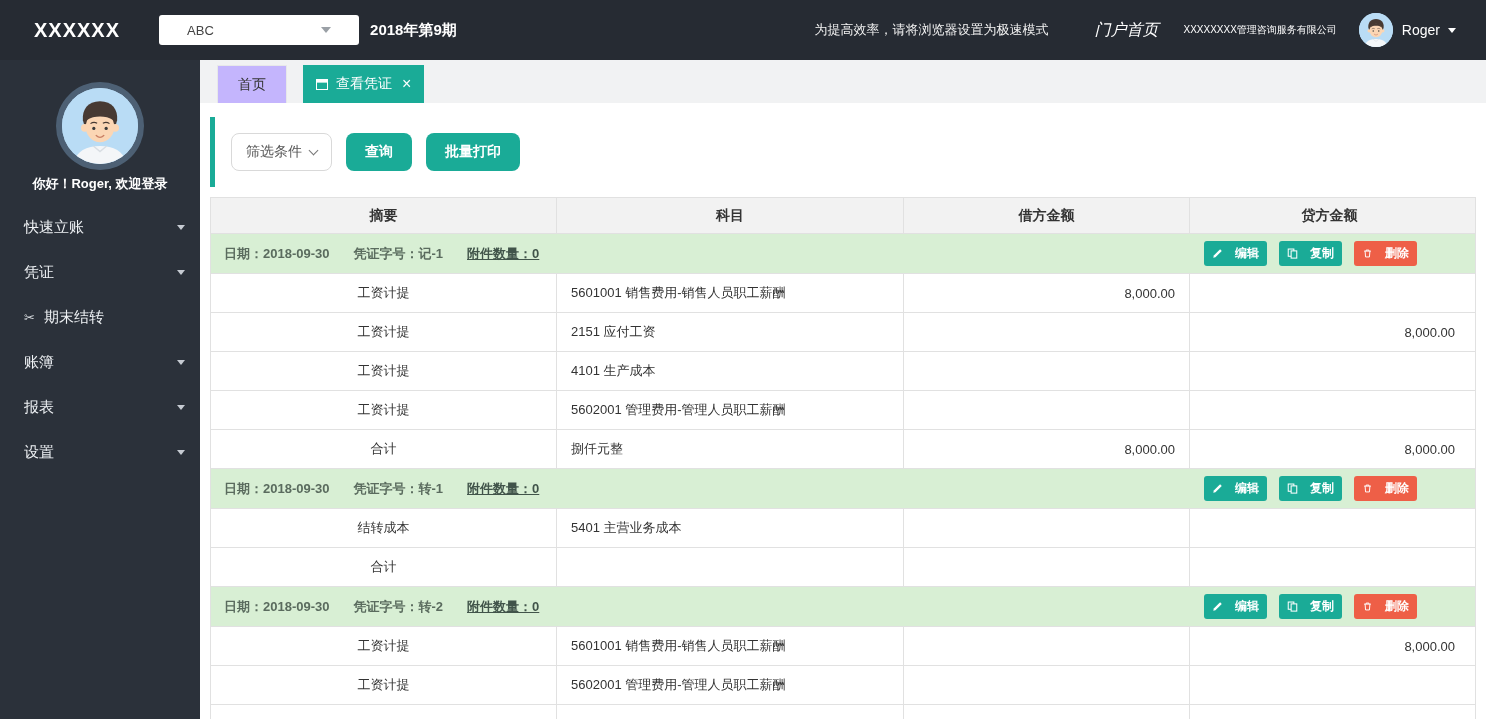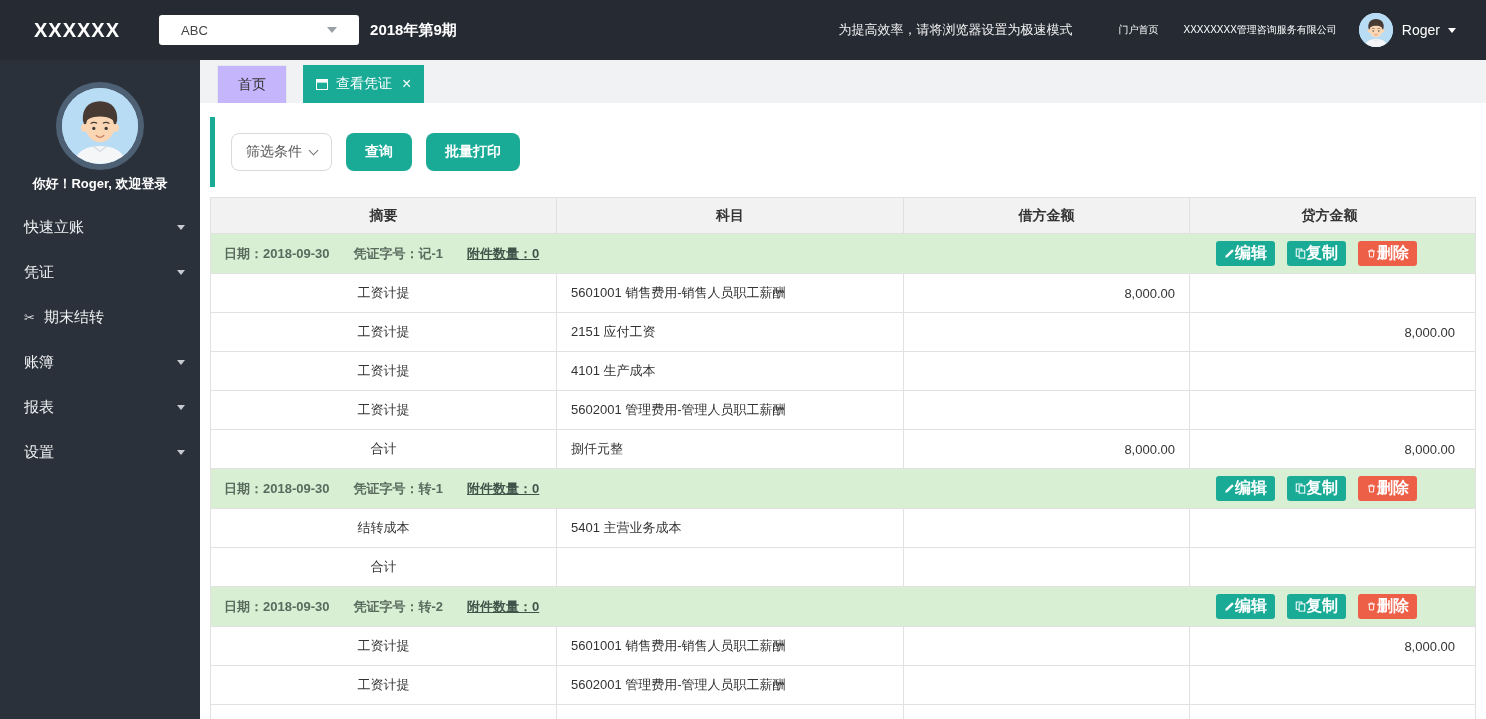--- a/index.html
+++ b/index.html
@@ -3,26 +3,26 @@
 <meta charset="utf-8">
 <style>
   :root { --accent:#1aab97; --danger:#ee5f47; --group-bg:#d8efd4; --topbar:#262b33; --sidebar:#2b313a; }
   * { margin:0; padding:0; box-sizing:border-box; }
   html,body { overflow:hidden; }
   body { width:1486px; height:719px; background:#fff; font-family:"Liberation Sans","DejaVu Sans",sans-serif; }
 
   
   .topbar { height:60px; background:var(--topbar); display:flex; align-items:center; color:#fff; }
   .logo { margin-left:34px; font-size:20px; font-weight:bold; letter-spacing:1px; }
-  .select { margin-left:39px; width:200px; height:30px; background:#fff; border-radius:3px; display:flex; align-items:center; padding:0 22px; color:#444; font-size:13px; cursor:pointer; }
+  .select { margin-left:39px; width:200px; height:30px; background:#fff; border-radius:3px; display:flex; align-items:center; padding:0 28px; color:#444; font-size:13px; cursor:pointer; }
   .tri { width:0; height:0; border-left:5px solid transparent; border-right:5px solid transparent; border-top:6px solid #9aa0a6; }
   .select .tri { margin-left:auto; }
   .period { margin-left:11px; font-size:15px; font-weight:bold; }
   .notice { margin-left:auto; font-size:13px; color:#f2f2f2; }
-  .portal { margin-left:46px; font-size:10px; cursor:pointer; }
+  .portal { margin-left:46px; font-size:16px; cursor:pointer;font-style:italic; }
   .company { margin-left:25px; font-size:10px; }
   .user-wrap { margin-left:22px; margin-right:30px; display:flex; align-items:center; cursor:pointer; }
   .avatar-sm { width:34px; height:34px; border-radius:50%; overflow:hidden; background:#b9dcf5; flex-shrink:0; }
   .avatar-sm svg, .avatar-lg svg { display:block; width:100%; height:100%; }
   .user { margin-left:9px; font-size:14px; }
   .user-wrap .tri { margin-left:8px; border-left-width:4px; border-right-width:4px; border-top:5px solid #fff; }
 
   
   .shell { display:flex; height:659px; }
   .sidebar { width:200px; flex-shrink:0; background:var(--sidebar); padding-top:28px; }
@@ -59,21 +59,21 @@
   .t-cell:last-child { border-right:none; }
   .c0 { width:346px; justify-content:center; }
   .c1 { width:347px; }
   .c2 { width:286px; justify-content:flex-end; }
   .c3 { width:285px; justify-content:flex-end; padding-right:20px; }
   .t-data { height:39px; }
   .g-row { height:40px; display:flex; align-items:center; background:var(--group-bg); border-bottom:1px solid #e1e1e1; padding:0 58px 0 13px; font-size:13px; font-weight:bold; color:#5a6b5e; }
   .g-no { margin-left:24px; }
   .g-att { margin-left:24px; text-decoration:underline; color:#41544a; cursor:pointer; }
   .g-actions { margin-left:auto; display:flex; gap:12px; }
-  .btn-mini { height:25px; display:flex; align-items:center; gap:0; padding:0 8px; border:none; border-radius:3px; color:#fff; font-size:16px; font-weight:bold; cursor:pointer; font-family:inherit; }
+  .btn-mini { height:25px; display:flex; align-items:center; gap:12px; padding:0 8px; border:none; border-radius:3px; color:#fff; font-size:12px; font-weight:bold; cursor:pointer; font-family:inherit; }
   .btn-mini.teal { background:var(--accent); }
   .btn-mini.red { background:var(--danger); }
 </style>
 </head>
 <body>
 
 <svg width="0" height="0" style="position:absolute" aria-hidden="true">
   <symbol id="avatar-sym" viewBox="0 0 80 80">
     <rect width="80" height="80" fill="#b9dcf5"></rect>
     <path d="M40 14c-13 0-19 9-18 20l2 7h32l2-7c1-11-5-20-18-20z" fill="#473a33"></path>

